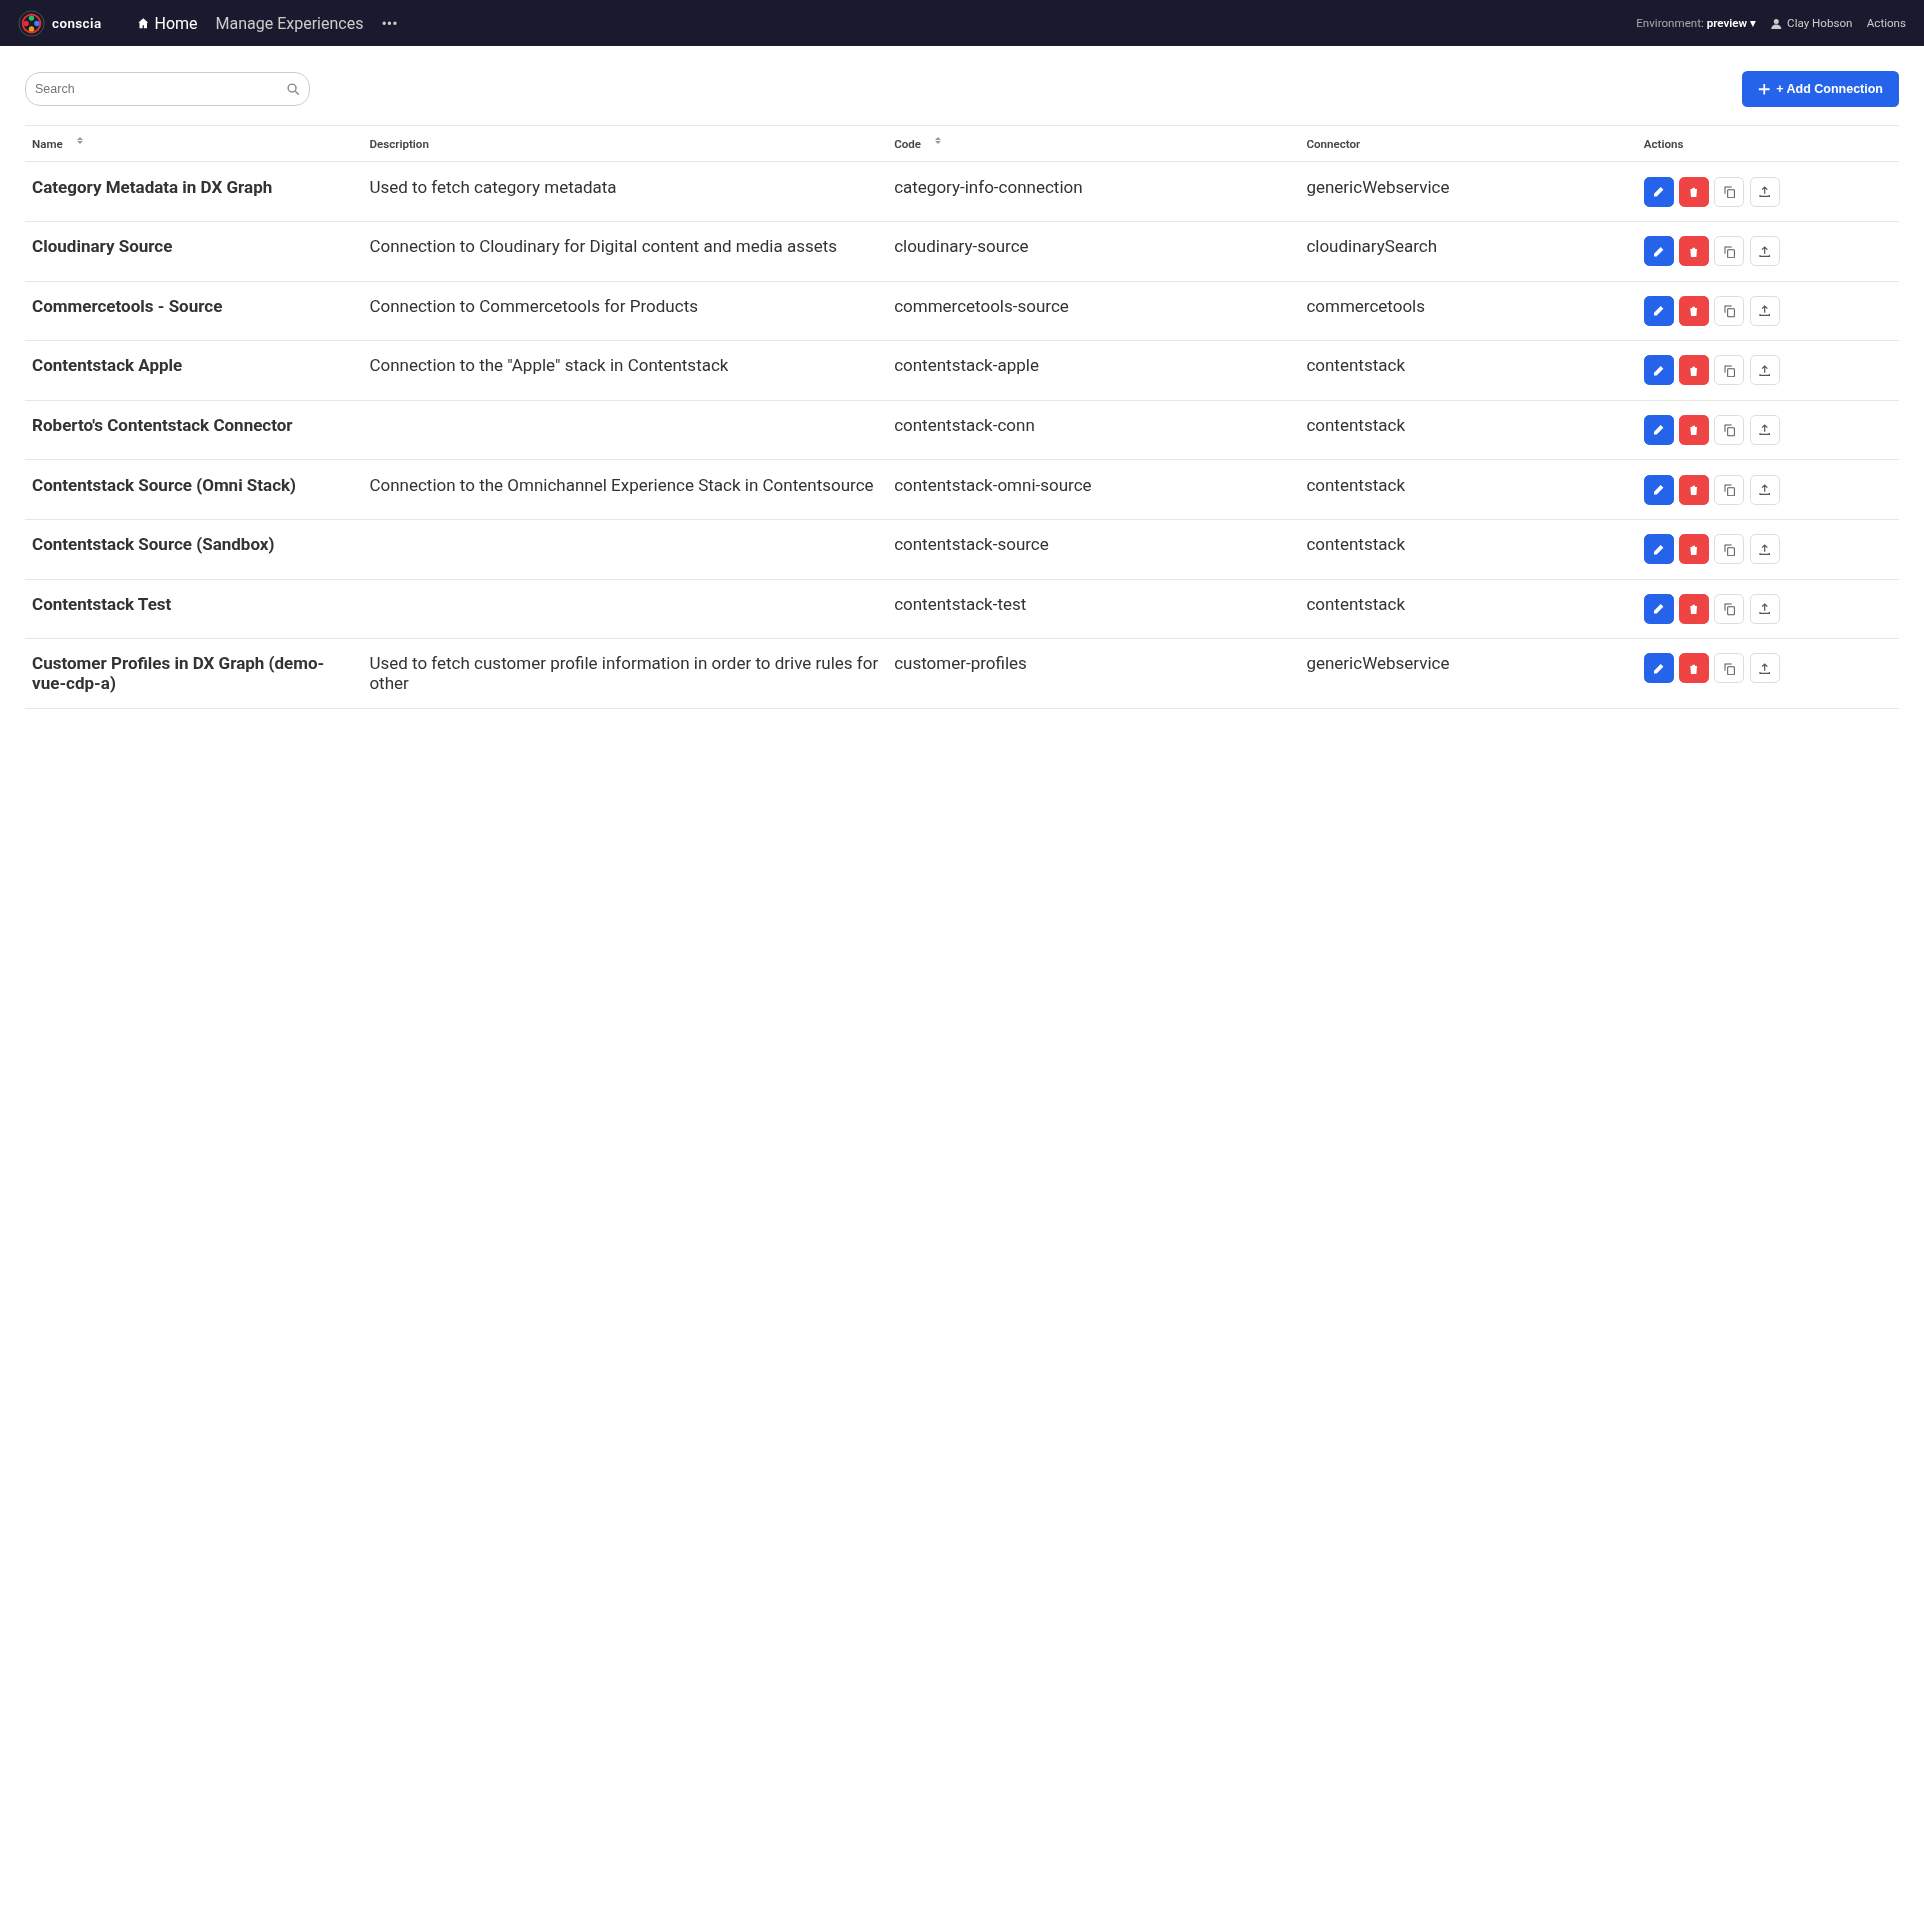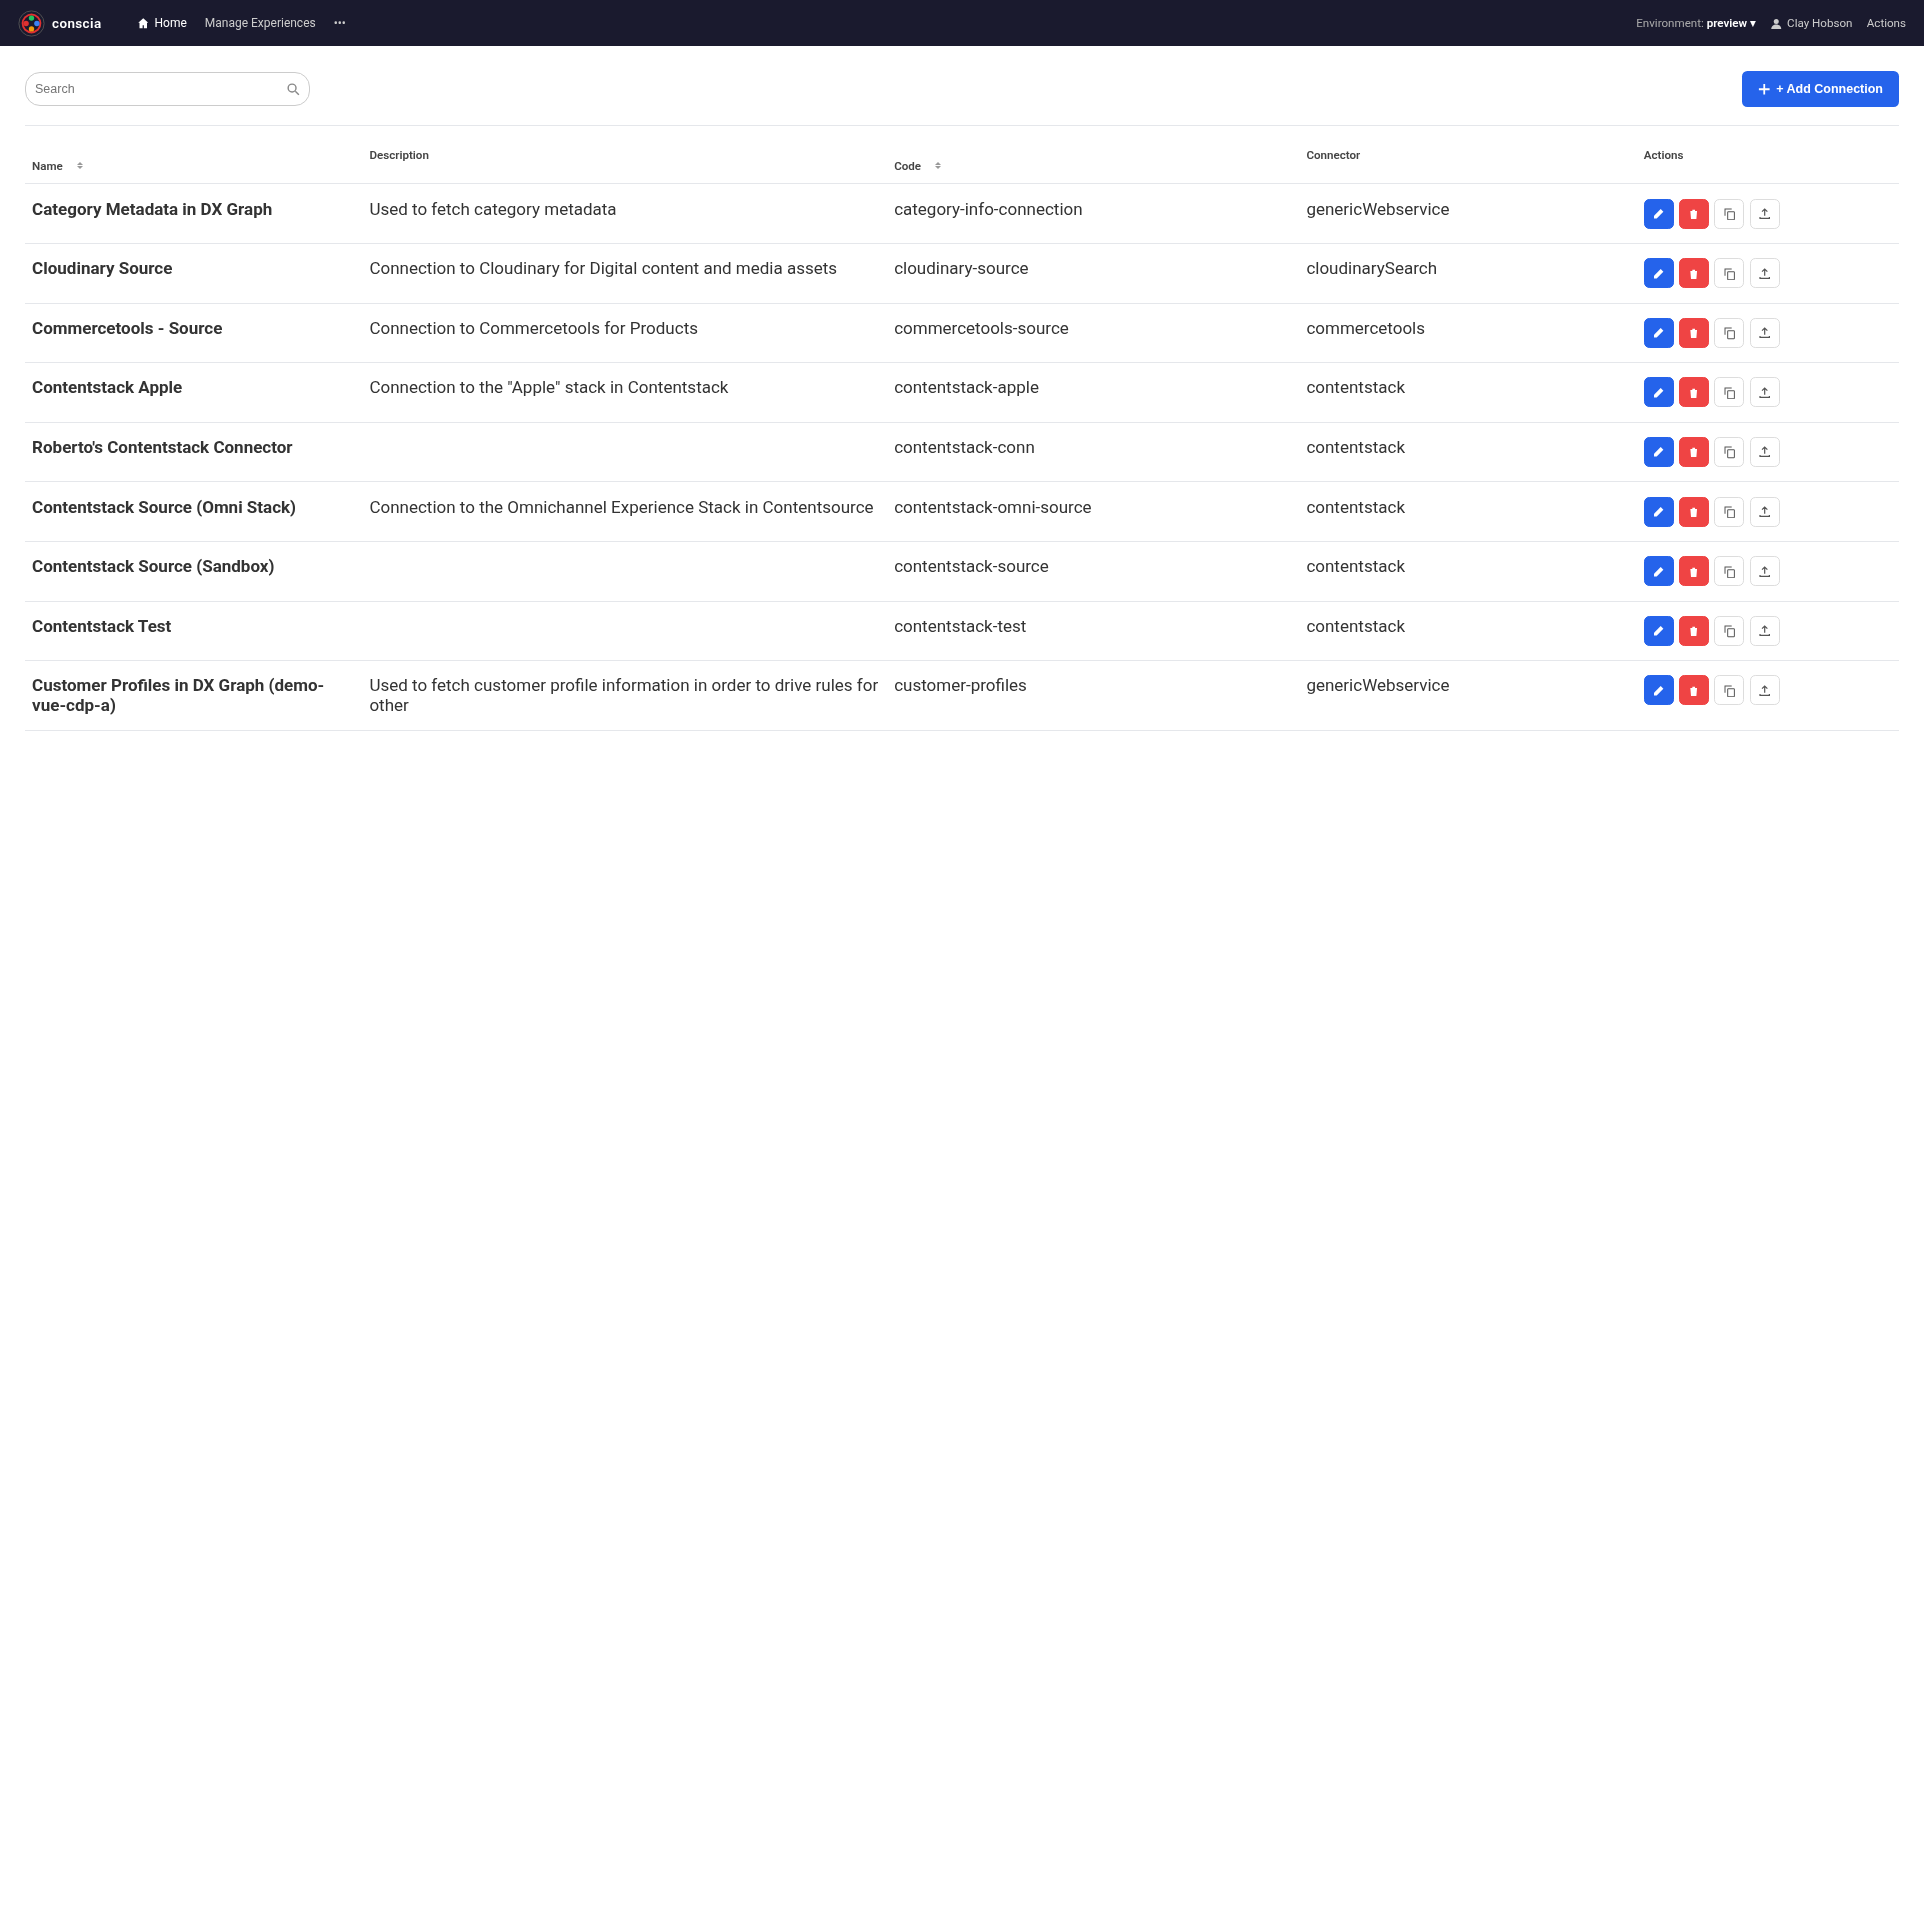--- a/index.html
+++ b/index.html
@@ -35,21 +35,21 @@
       letter-spacing: 0.4px;
     }
     .navbar-links {
       display: flex;
       align-items: center;
       gap: 18px;
       flex: 1;
     }
     .navbar-link {
       color: #ccc;
-      font-size: 12px;
+      font-size: 16px;
       cursor: pointer;
       display: flex;
       align-items: center;
       gap: 4.5px;
       text-align: right;
     }
     .navbar-link.home-link { color: #fff; }
     .navbar-right {
       display: flex;
       align-items: center;
@@ -157,23 +157,22 @@
     .connections-table th {
       padding: 10.7px 7.1px;
       text-align: left;
       font-size: 11.6px;
       font-weight: 600;
       color: #444;
       background: #fff;
     }
     .th-sortable {
       display: flex;
-      align-items: center;
+      align-items: flex-start;
       gap: 14px;
-      margin-top: 22px;
     }
     .sort-icon {
       display: flex;
       flex-direction: column;
       gap: 0.9px;
     }
     .sort-icon span {
       display: block;
       width: 0;
       height: 0;

